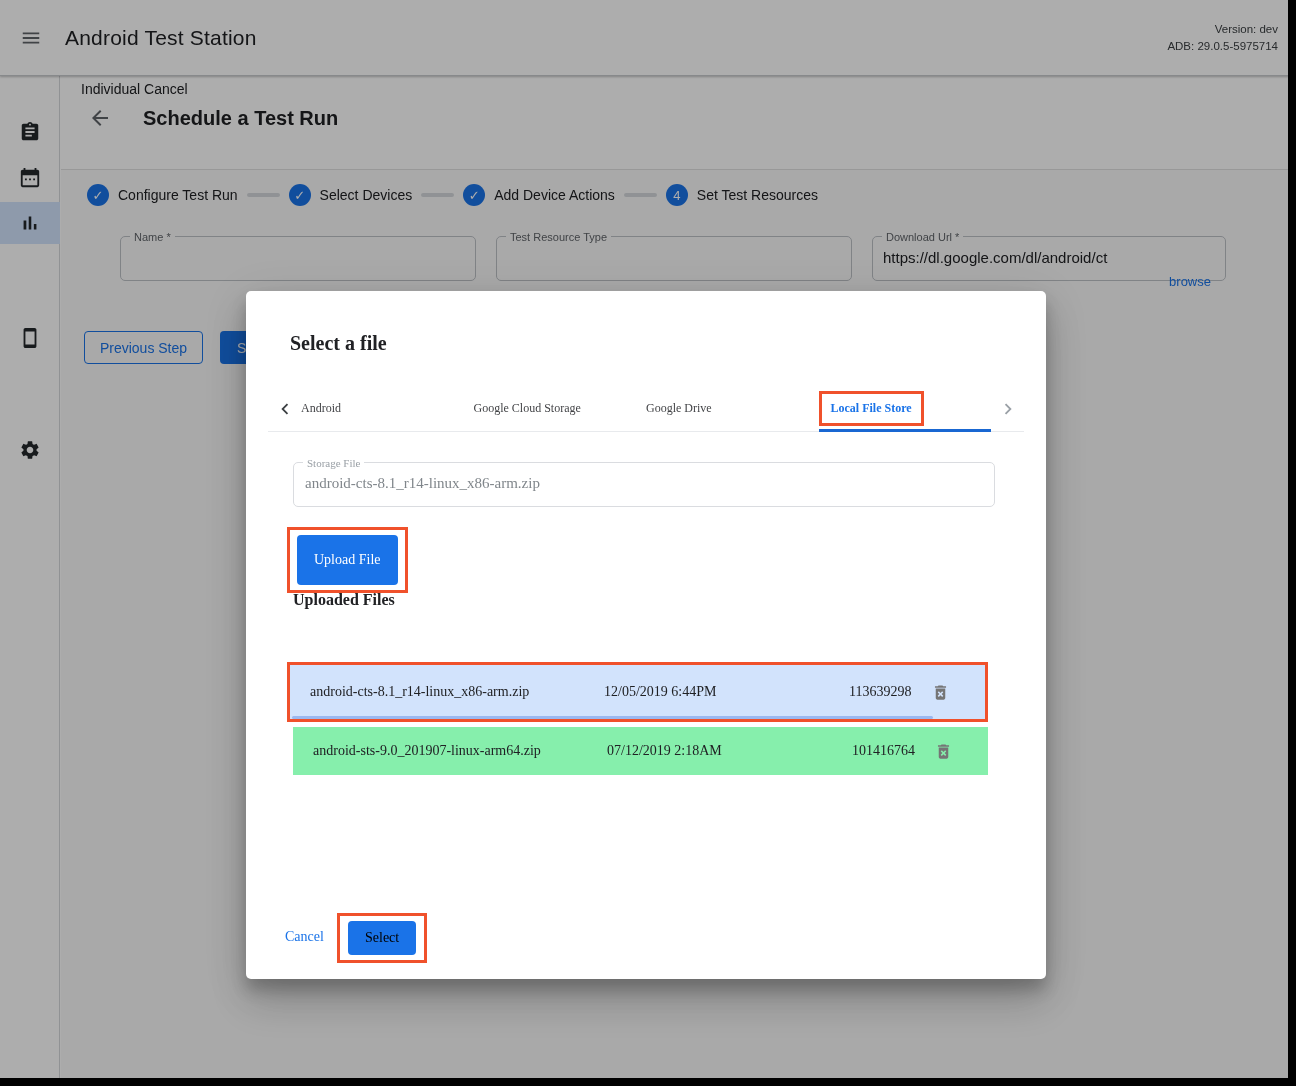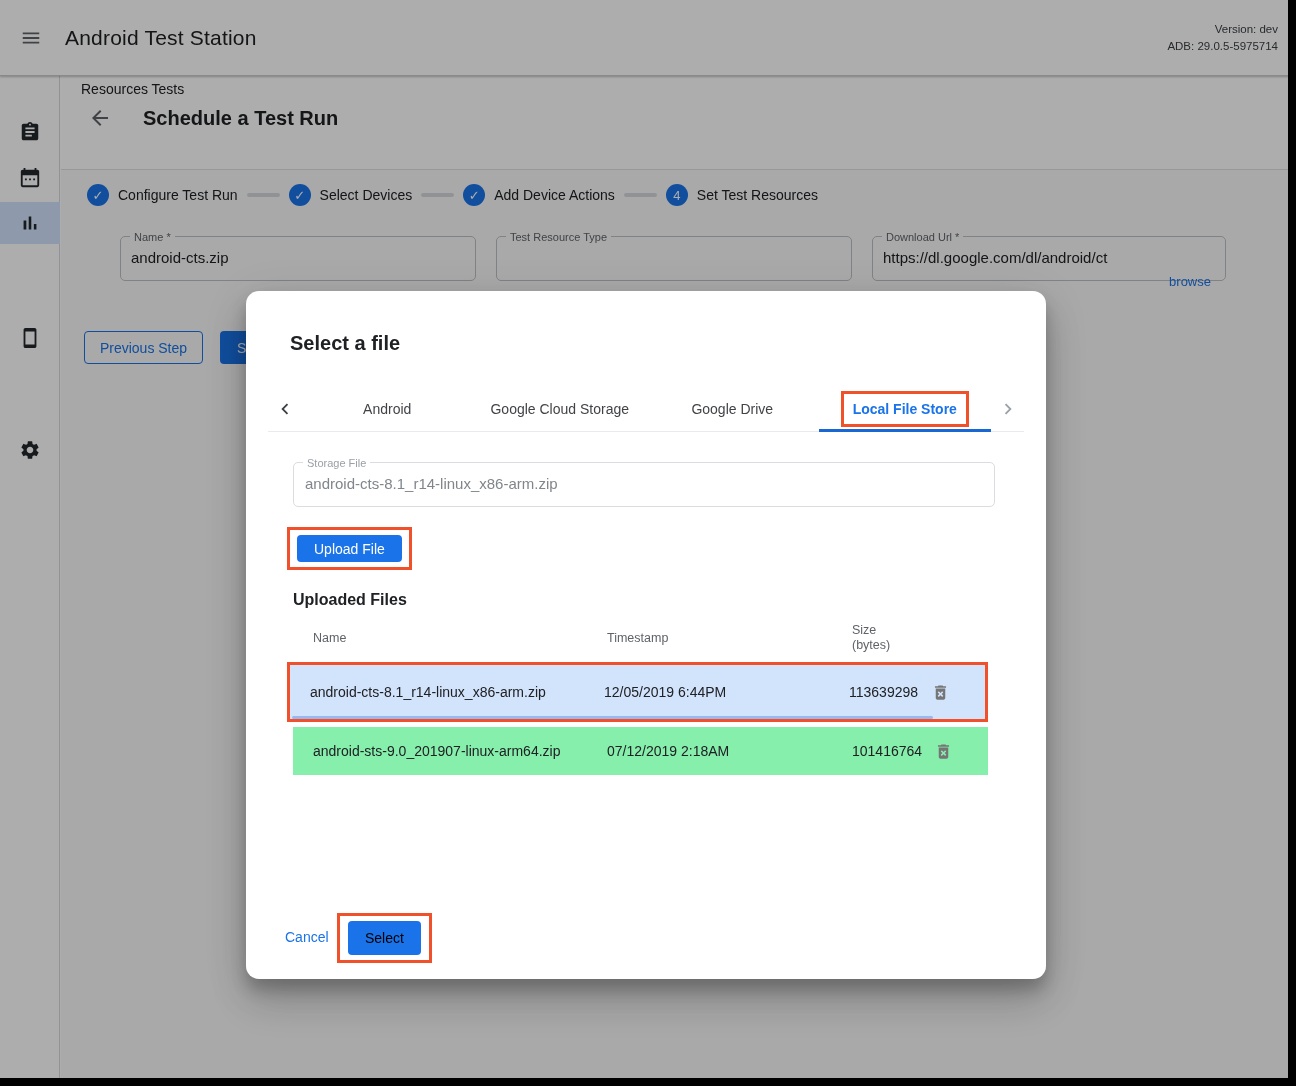--- a/index.html
+++ b/index.html
@@ -82,56 +82,57 @@
   }
 
   
   .overlay { position:absolute; inset:0; background:rgba(0,0,0,0.32); z-index:10; }
   .edge-right { position:absolute; top:0; right:0; width:8px; height:100%; background:#000; z-index:50; }
   .edge-bottom { position:absolute; left:0; bottom:0; width:100%; height:8px; background:#000; z-index:50; }
 
   
   .dialog {
     position:absolute; left:246px; top:291px; width:800px; height:688px;
-    background:#fff; border-radius:13px; z-index:20;
+    background:#fff; border-radius:5px; z-index:20;
     box-shadow:0 11px 15px rgba(0,0,0,.2), 0 24px 38px rgba(0,0,0,.14), 0 9px 46px rgba(0,0,0,.12);
+    font-family:Liberation Serif, serif;
   }
   .dlg-title { position:absolute; left:44px; top:41px; font-size:20px; }
 
   .tab-strip {
     position:absolute; left:22px; right:22px; top:95px; height:46px;
     display:flex; align-items:stretch; border-bottom:1px solid #e8eaed;
   }
   .tab-pg { width:33px; display:flex; align-items:center; justify-content:center; cursor:pointer; }
   .tab-pg.left{ color:#3c4043; } .tab-pg.right{ color:#9aa0a6; }
   .tabs { flex:1; display:flex; }
   .tab {
-    flex:1; display:flex; align-items:center; justify-content:center;
-    font-size:14px; color:rgba(32,33,36,.85); cursor:pointer; position:relative;
+    flex:1; display:flex; align-items:center; 
+    font-size:12px; color:rgba(32,33,36,.85); cursor:pointer; position:relative;
   }
   .tab.active { color:#1a73e8; font-weight:bold; }
   .tab.active::after {
     content:""; position:absolute; left:0; right:0; bottom:-1px; height:3px; background:#1967d2;
   }
   .hl { border:3px solid #f0512b; }
   .tab-hl { padding:7px 9px; }
 
   .sel-field {
     position:absolute; left:47px; top:171px; width:702px; height:45px;
     border:1px solid #dadce0; border-radius:5px; background:#fff;
   }
   .sel-field .flabel {
     position:absolute; left:9px; top:-6px; background:#fff; padding:0 4px;
     font-size:11px; color:#9aa0a6;
   }
   .sel-field .fvalue { position:absolute; left:11px; top:12px; font-size:15px; color:#80868b; }
 
   .upload-wrap { position:absolute; left:41px; top:236px; padding:5px 7px; display:inline-block; }
   .btn-upload {
-    height:27px; padding:0 17px; border:none; border-radius:4px;
+    height:50px; padding:0 17px; border:none; border-radius:4px;
     background:#1a73e8; color:#fff; font-size:14px; font-family:inherit; cursor:pointer;
   }
   .uploaded-heading { position:absolute; left:47px; top:300px; font-size:16px; }
 
   .tbl-head {
     position:absolute; left:47px; top:327px; width:695px; height:40px;
     display:flex; align-items:center; padding-left:20px;
     font-size:12.5px; color:#5f6368;
   }
   .col-name { width:294px; }
@@ -209,21 +210,21 @@
     <span>
       <svg width="22" height="22" viewBox="0 0 24 24" fill="currentColor">
           <path d="M19.14 12.94c.04-.3.06-.61.06-.94 0-.32-.02-.64-.07-.94l2.03-1.58c.18-.14.23-.41.12-.61l-1.92-3.32c-.12-.22-.37-.29-.59-.22l-2.39.96c-.5-.38-1.03-.7-1.62-.94l-.36-2.54c-.04-.24-.24-.41-.48-.41h-3.84c-.24 0-.43.17-.47.41l-.36 2.54c-.59.24-1.13.57-1.62.94l-2.39-.96c-.22-.08-.47 0-.59.22L2.74 8.87c-.12.21-.08.47.12.61l2.03 1.58c-.05.3-.09.63-.09.94s.02.64.07.94l-2.03 1.58c-.18.14-.23.41-.12.61l1.92 3.32c.12.22.37.29.59.22l2.39-.96c.5.38 1.03.7 1.62.94l.36 2.54c.05.24.24.41.48.41h3.84c.24 0 .44-.17.47-.41l.36-2.54c.59-.24 1.13-.56 1.62-.94l2.39.96c.22.08.47 0 .59-.22l1.92-3.32c.12-.22.07-.47-.12-.61l-2.01-1.58zM12 15.6c-1.98 0-3.6-1.62-3.6-3.6s1.62-3.6 3.6-3.6 3.6 1.62 3.6 3.6-1.62 3.6-3.6 3.6z"></path>
         </svg>
     </span>
   </div>
 </nav>
 
 <main class="main">
   <div class="page-head">
-    <div class="breadcrumb">Resources Tests</div>
+    <div class="breadcrumb">Individual Cancel</div>
     <span class="back-arrow">
       <svg width="24" height="24" viewBox="0 0 24 24" fill="currentColor">
           <path d="M20 11H7.83l5.59-5.59L12 4l-8 8 8 8 1.41-1.41L7.83 13H20v-2z"></path>
         </svg>
     </span>
     <h1 class="page-title">Schedule a Test Run</h1>
   </div>
 
   <div class="stepper">
     <div class="step">
@@ -249,21 +250,20 @@
     <span class="step-conn"></span>
     <div class="step">
       <span class="step-circle">4</span>
       <span class="step-label">Set Test Resources</span>
     </div>
   </div>
 
   <div class="fields-row">
     <div class="ofield f-name">
       <span class="flabel">Name *</span>
-      <span class="fvalue">android-cts.zip</span>
     </div>
     <div class="ofield f-type">
       <span class="flabel">Test Resource Type</span>
     </div>
     <div class="ofield f-url">
       <span class="flabel">Download Url *</span>
       <span class="fvalue">https://dl.google.com/dl/android/ct</span>
       <span class="browse-link">browse</span>
     </div>
   </div>
@@ -310,28 +310,20 @@
     <span class="flabel">Storage File</span>
     <span class="fvalue">android-cts-8.1_r14-linux_x86-arm.zip</span>
   </div>
 
   <span class="upload-wrap hl">
     <button class="btn-upload">Upload File</button>
   </span>
 
   <h3 class="uploaded-heading">Uploaded Files</h3>
 
-  <div class="tbl-head">
-    <span class="col-name">Name</span>
-    <span class="col-ts">Timestamp</span>
-    <span class="col-size hdr">
-      <span>Size</span><br>
-      <span>(bytes)</span>
-    </span>
-  </div>
 
   <div class="row1-wrap hl">
     <div class="row row1">
       <span class="col-name">android-cts-8.1_r14-linux_x86-arm.zip</span>
       <span class="col-ts">12/05/2019 6:44PM</span>
       <span class="col-size">113639298</span>
       <button class="del-btn">
         <svg width="19" height="19" viewBox="0 0 24 24" fill="currentColor" fill-rule="evenodd">
             <path d="M6 19c0 1.1.9 2 2 2h8c1.1 0 2-.9 2-2V7H6v12zm2.46-7.12 1.41-1.41L12 12.59l2.12-2.12 1.41 1.41L13.41 14l2.12 2.12-1.41 1.41L12 15.41l-2.12 2.12-1.41-1.41L10.59 14l-2.13-2.12zM15.5 4l-1-1h-5l-1 1H5v2h14V4z"></path>
           </svg>

